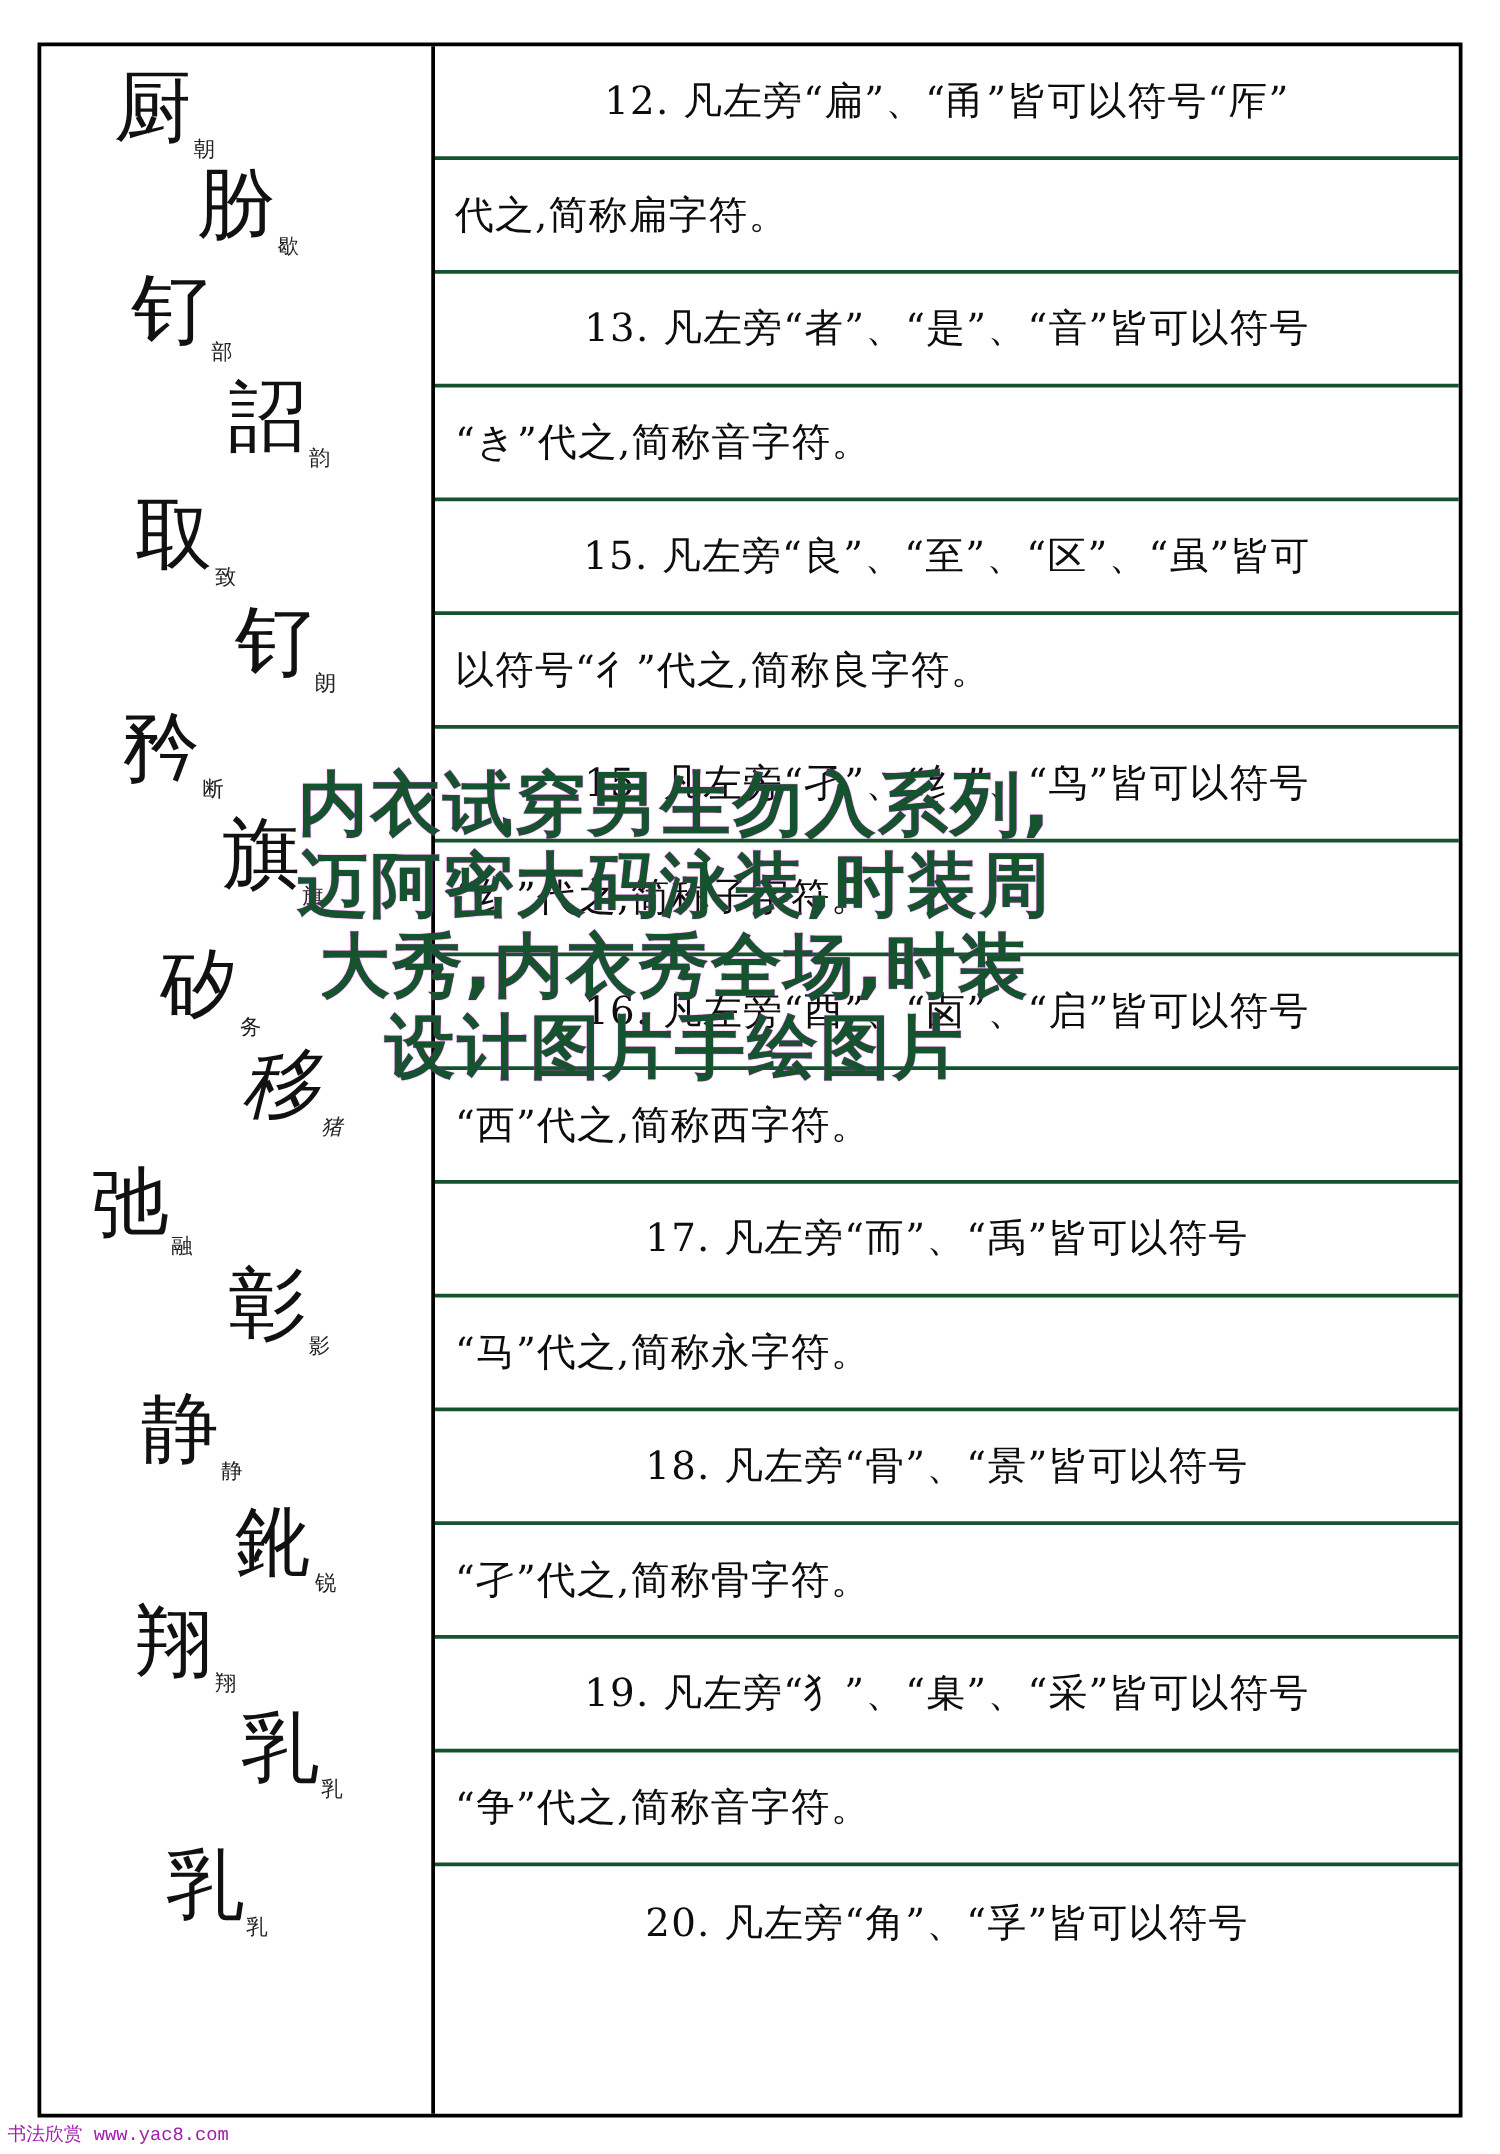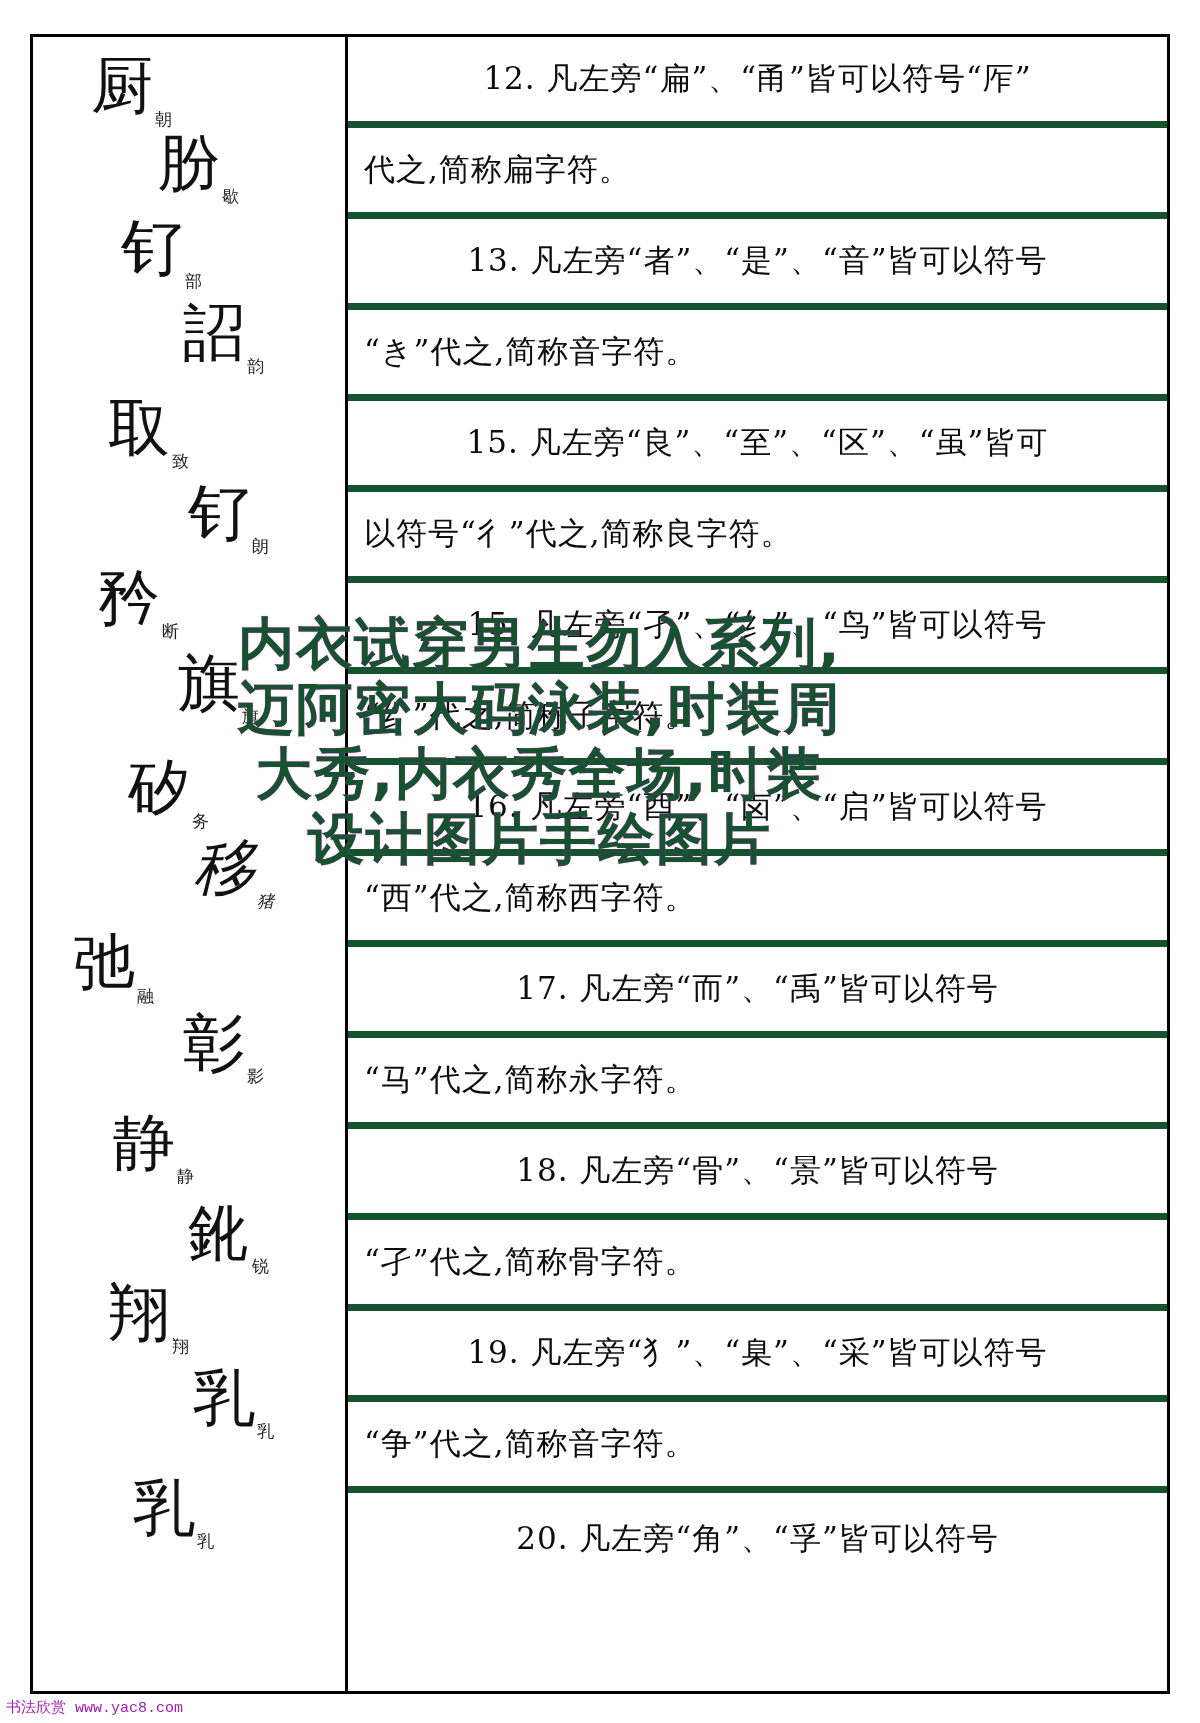--- a/index.html
+++ b/index.html
@@ -56,21 +56,21 @@
   }
 
   
   .rules-col {
     flex: 1;
     box-sizing: border-box;
     display: flex;
     flex-direction: column;
   }
   .rule-line {
-    border-bottom: 7px solid #14532d;
+    border-bottom: 3px solid #14532d;
     box-sizing: border-box;
     display: flex;
     align-items: center;
     font-size: 31px;
     color: #0d0d0d;
     font-family: "DejaVu Serif", serif;
     letter-spacing: 1px;
     padding: 0 16px;
     height: 91px;
     flex: 0 0 auto;
@@ -115,21 +115,21 @@
   <div class="table-frame">
 
     <div class="calli-col">
 
       <div class="calli-char" style="left:58px; top:18px;text-align:right;">
         <span class="glyph">厨</span><span class="label">朝</span>
       </div>
       <div class="calli-char" style="left:125px; top:95px;">
         <span class="glyph">肦</span><span class="label">歇</span>
       </div>
-      <div class="calli-char" style="left:88px; top:180px;text-align:right;">
+      <div class="calli-char" style="left:72px; top:180px;text-align:right;">
         <span class="glyph">钌</span><span class="label">部</span>
       </div>
       <div class="calli-char" style="left:150px; top:265px;">
         <span class="glyph">詔</span><span class="label">韵</span>
       </div>
       <div class="calli-char" style="left:75px; top:360px;">
         <span class="glyph">取</span><span class="label">致</span>
       </div>
       <div class="calli-char" style="left:155px; top:445px;">
         <span class="glyph">钌</span><span class="label">朗</span>

